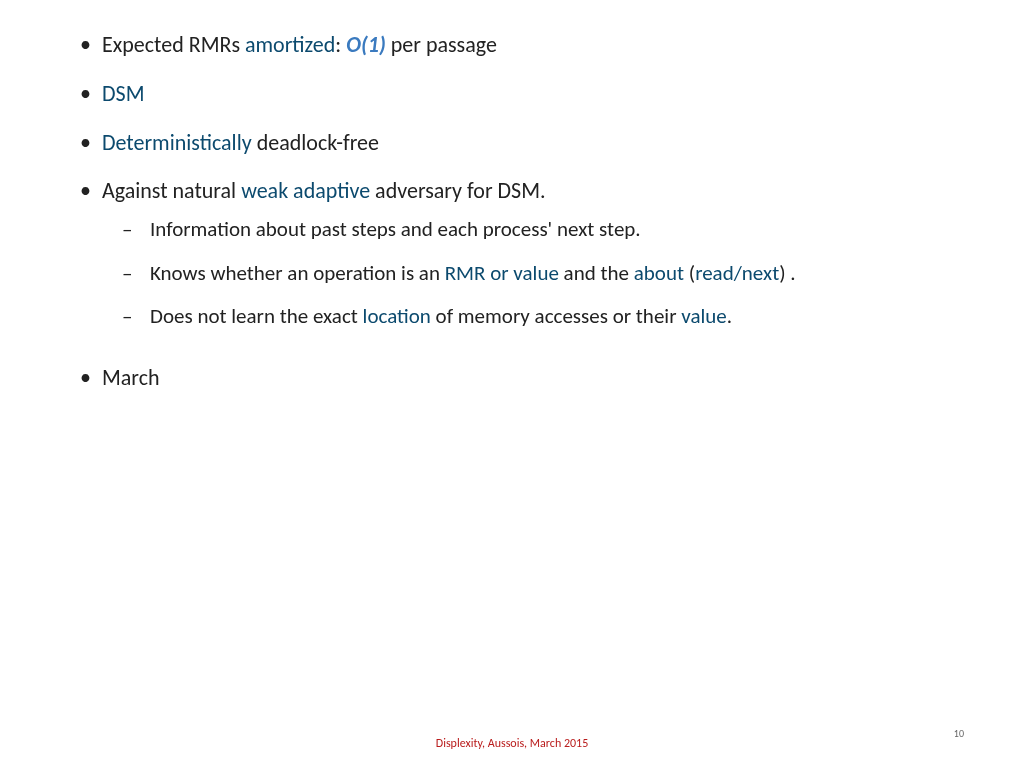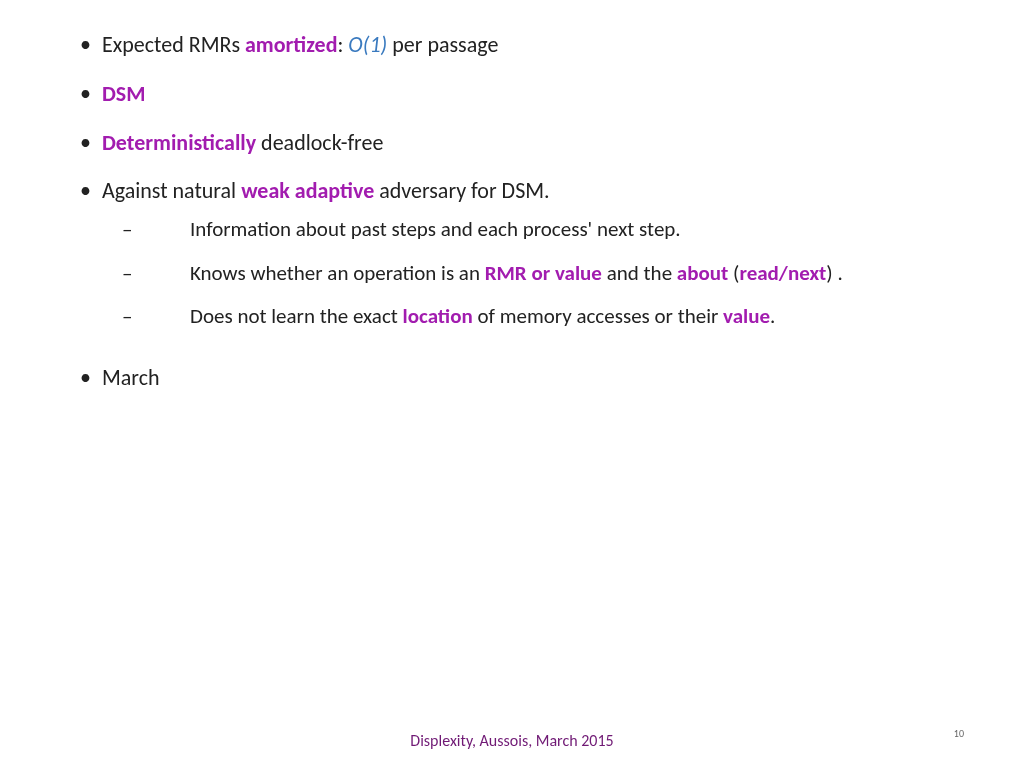--- a/index.html
+++ b/index.html
@@ -81,42 +81,41 @@
     }
 
     .sub-list li .dash {
       min-width: 28px;
       color: #222;
       font-size: 21px;
     }
 
     .sub-list li .sub-text {
       flex: 1;
-      margin-left: 40px;
     }
 
     .highlight-blue {
-      color: #a21caf;
-      font-weight: 700;
+      color: #0c4a6e;
+      font-weight: 400;
     }
 
     .highlight-italic {
       color: #3a7abf;
       font-style: italic;
-      font-weight: 400;
+      font-weight: 700;
       margin-top: 33px;
     }
 
     .footer-center {
       position: absolute;
       bottom: 18px;
       left: 50%;
       transform: translateX(-50%);
-      font-size: 16px;
-      color: #701a75;
+      font-size: 12px;
+      color: #b91c1c;
     }
 
     .footer-right {
       position: absolute;
       bottom: 28px;
       right: 60px;
       font-size: 10px;
       color: #666;
     }
   </style>

